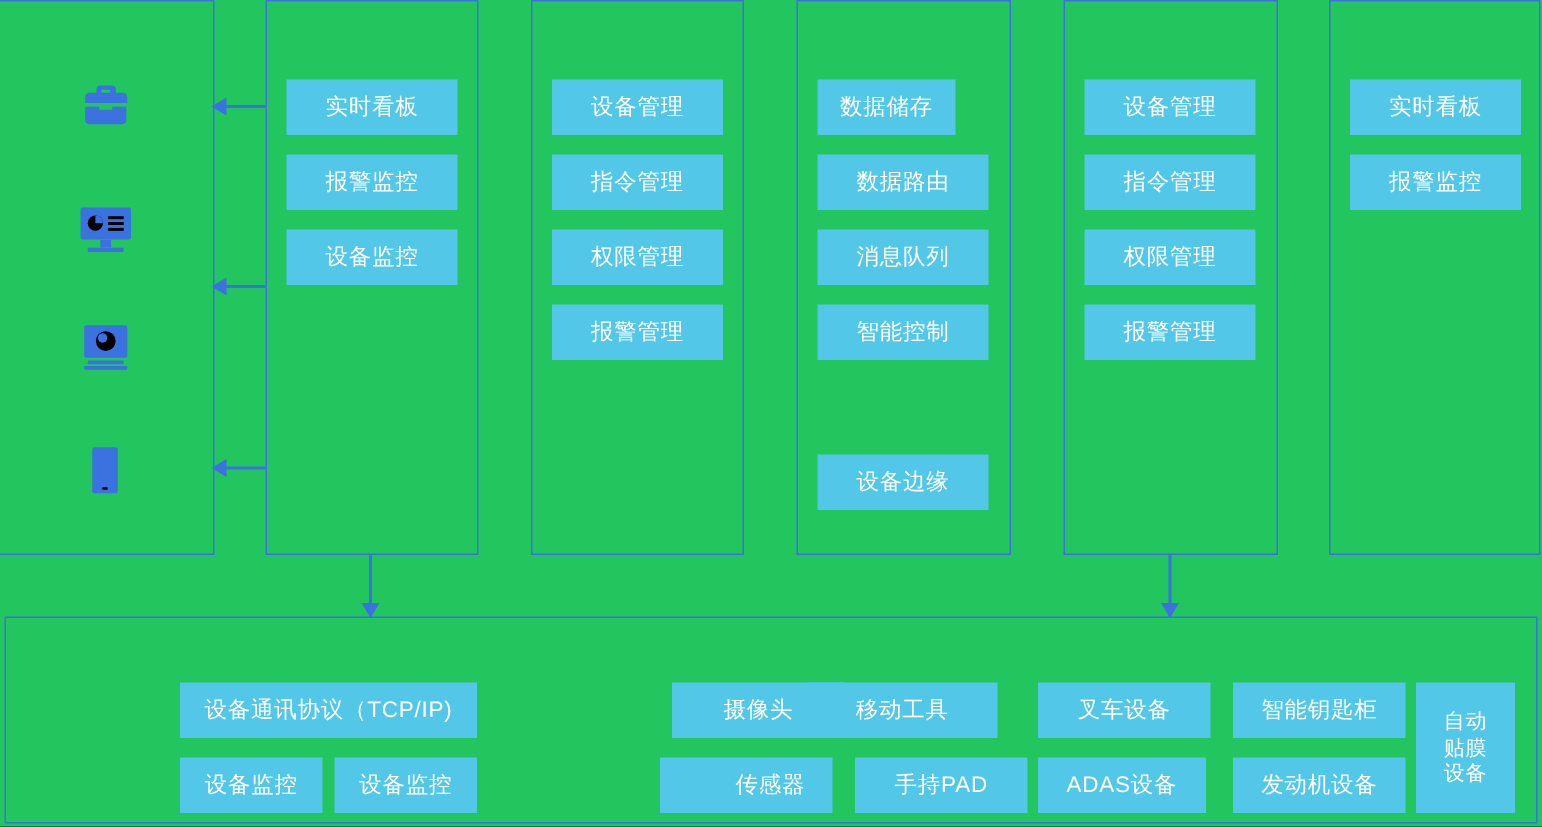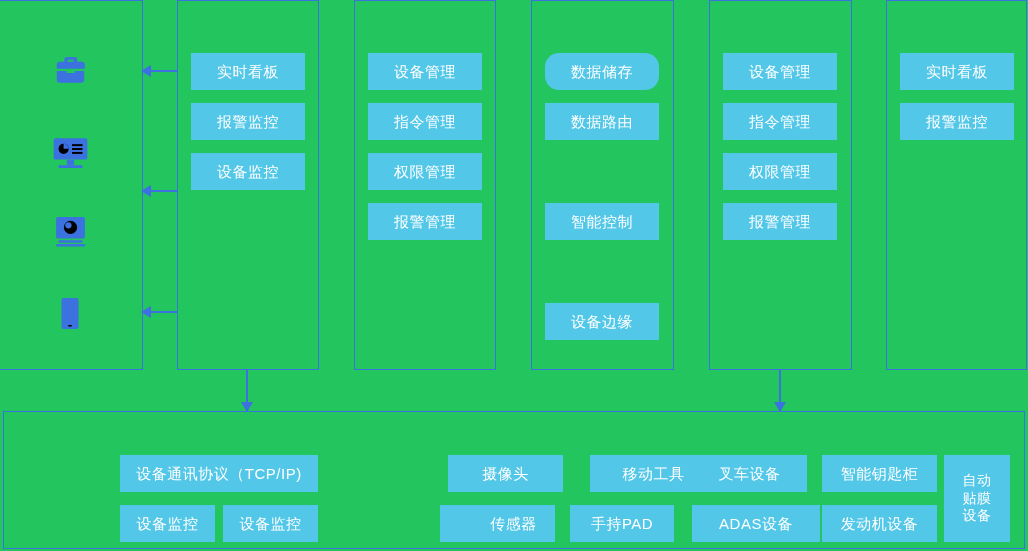--- a/index.html
+++ b/index.html
@@ -157,46 +157,47 @@
 
   <div class="chip" style="left:191px; top:53px; width:114px; height:37px;">实时看板</div>
   <div class="chip" style="left:191px; top:103px; width:114px; height:37px;">报警监控</div>
   <div class="chip" style="left:191px; top:153px; width:114px; height:37px;">设备监控</div>
 
   <div class="chip" style="left:368px; top:53px; width:114px; height:37px;">设备管理</div>
   <div class="chip" style="left:368px; top:103px; width:114px; height:37px;">指令管理</div>
   <div class="chip" style="left:368px; top:153px; width:114px; height:37px;">权限管理</div>
   <div class="chip" style="left:368px; top:203px; width:114px; height:37px;">报警管理</div>
 
-  <div class="chip" style="left:545px; top:53px; width:114px; height:37px;border-radius:14px;">数据储存</div>
+  <div class="chip" style="left:545px; top:53px; width:92px; height:37px;">数据储存</div>
   <div class="chip" style="left:545px; top:103px; width:114px; height:37px;">数据路由</div>
+  <div class="chip" style="left:545px; top:153px; width:114px; height:37px;">消息队列</div>
   <div class="chip" style="left:545px; top:203px; width:114px; height:37px;">智能控制</div>
   <div class="chip" style="left:545px; top:303px; width:114px; height:37px;">设备边缘</div>
 
   <div class="chip" style="left:723px; top:53px; width:114px; height:37px;">设备管理</div>
   <div class="chip" style="left:723px; top:103px; width:114px; height:37px;">指令管理</div>
   <div class="chip" style="left:723px; top:153px; width:114px; height:37px;">权限管理</div>
   <div class="chip" style="left:723px; top:203px; width:114px; height:37px;">报警管理</div>
 
   <div class="chip" style="left:900px; top:53px; width:114px; height:37px;">实时看板</div>
   <div class="chip" style="left:900px; top:103px; width:114px; height:37px;">报警监控</div>
 
   <div class="bottom-panel" style="left:3px; top:411px; width:1022px; height:138px;"></div>
 
   <div class="chip" style="left:120px; top:455px; width:198px; height:37px;">设备通讯协议（TCP/IP)</div>
   <div class="chip" style="left:120px; top:505px; width:95px; height:37px;">设备监控</div>
   <div class="chip" style="left:223px; top:505px; width:95px; height:37px;">设备监控</div>
 
   <div class="chip" style="left:448px; top:455px; width:115px; height:37px;">摄像头</div>
-  <div class="chip" style="left:590px; top:455px; width:127px; height:37px;text-align:center;">移动工具</div>
+  <div class="chip" style="left:538px; top:455px; width:127px; height:37px;text-align:center;">移动工具</div>
   <div class="chip" style="left:692px; top:455px; width:115px; height:37px;">叉车设备</div>
   <div class="chip" style="left:822px; top:455px; width:115px; height:37px;">智能钥匙柜</div>
 
   <div class="chip" style="left:440px; top:505px; width:115px; height:37px;padding-left:32px;">传感器</div>
-  <div class="chip" style="left:570px; top:505px; width:104px; height:37px;text-align:right;">手持PAD</div>
-  <div class="chip" style="left:692px; top:505px; width:128px; height:37px;">ADAS设备</div>
+  <div class="chip" style="left:570px; top:505px; width:115px; height:37px;text-align:right;">手持PAD</div>
+  <div class="chip" style="left:692px; top:505px; width:112px; height:37px;">ADAS设备</div>
   <div class="chip" style="left:822px; top:505px; width:115px; height:37px;">发动机设备</div>
 
   <div class="chip multiline small" style="left:944px; top:455px; width:66px; height:87px;">自动
 贴膜
 设备</div>
 
 </div>
 
 </body></html>

